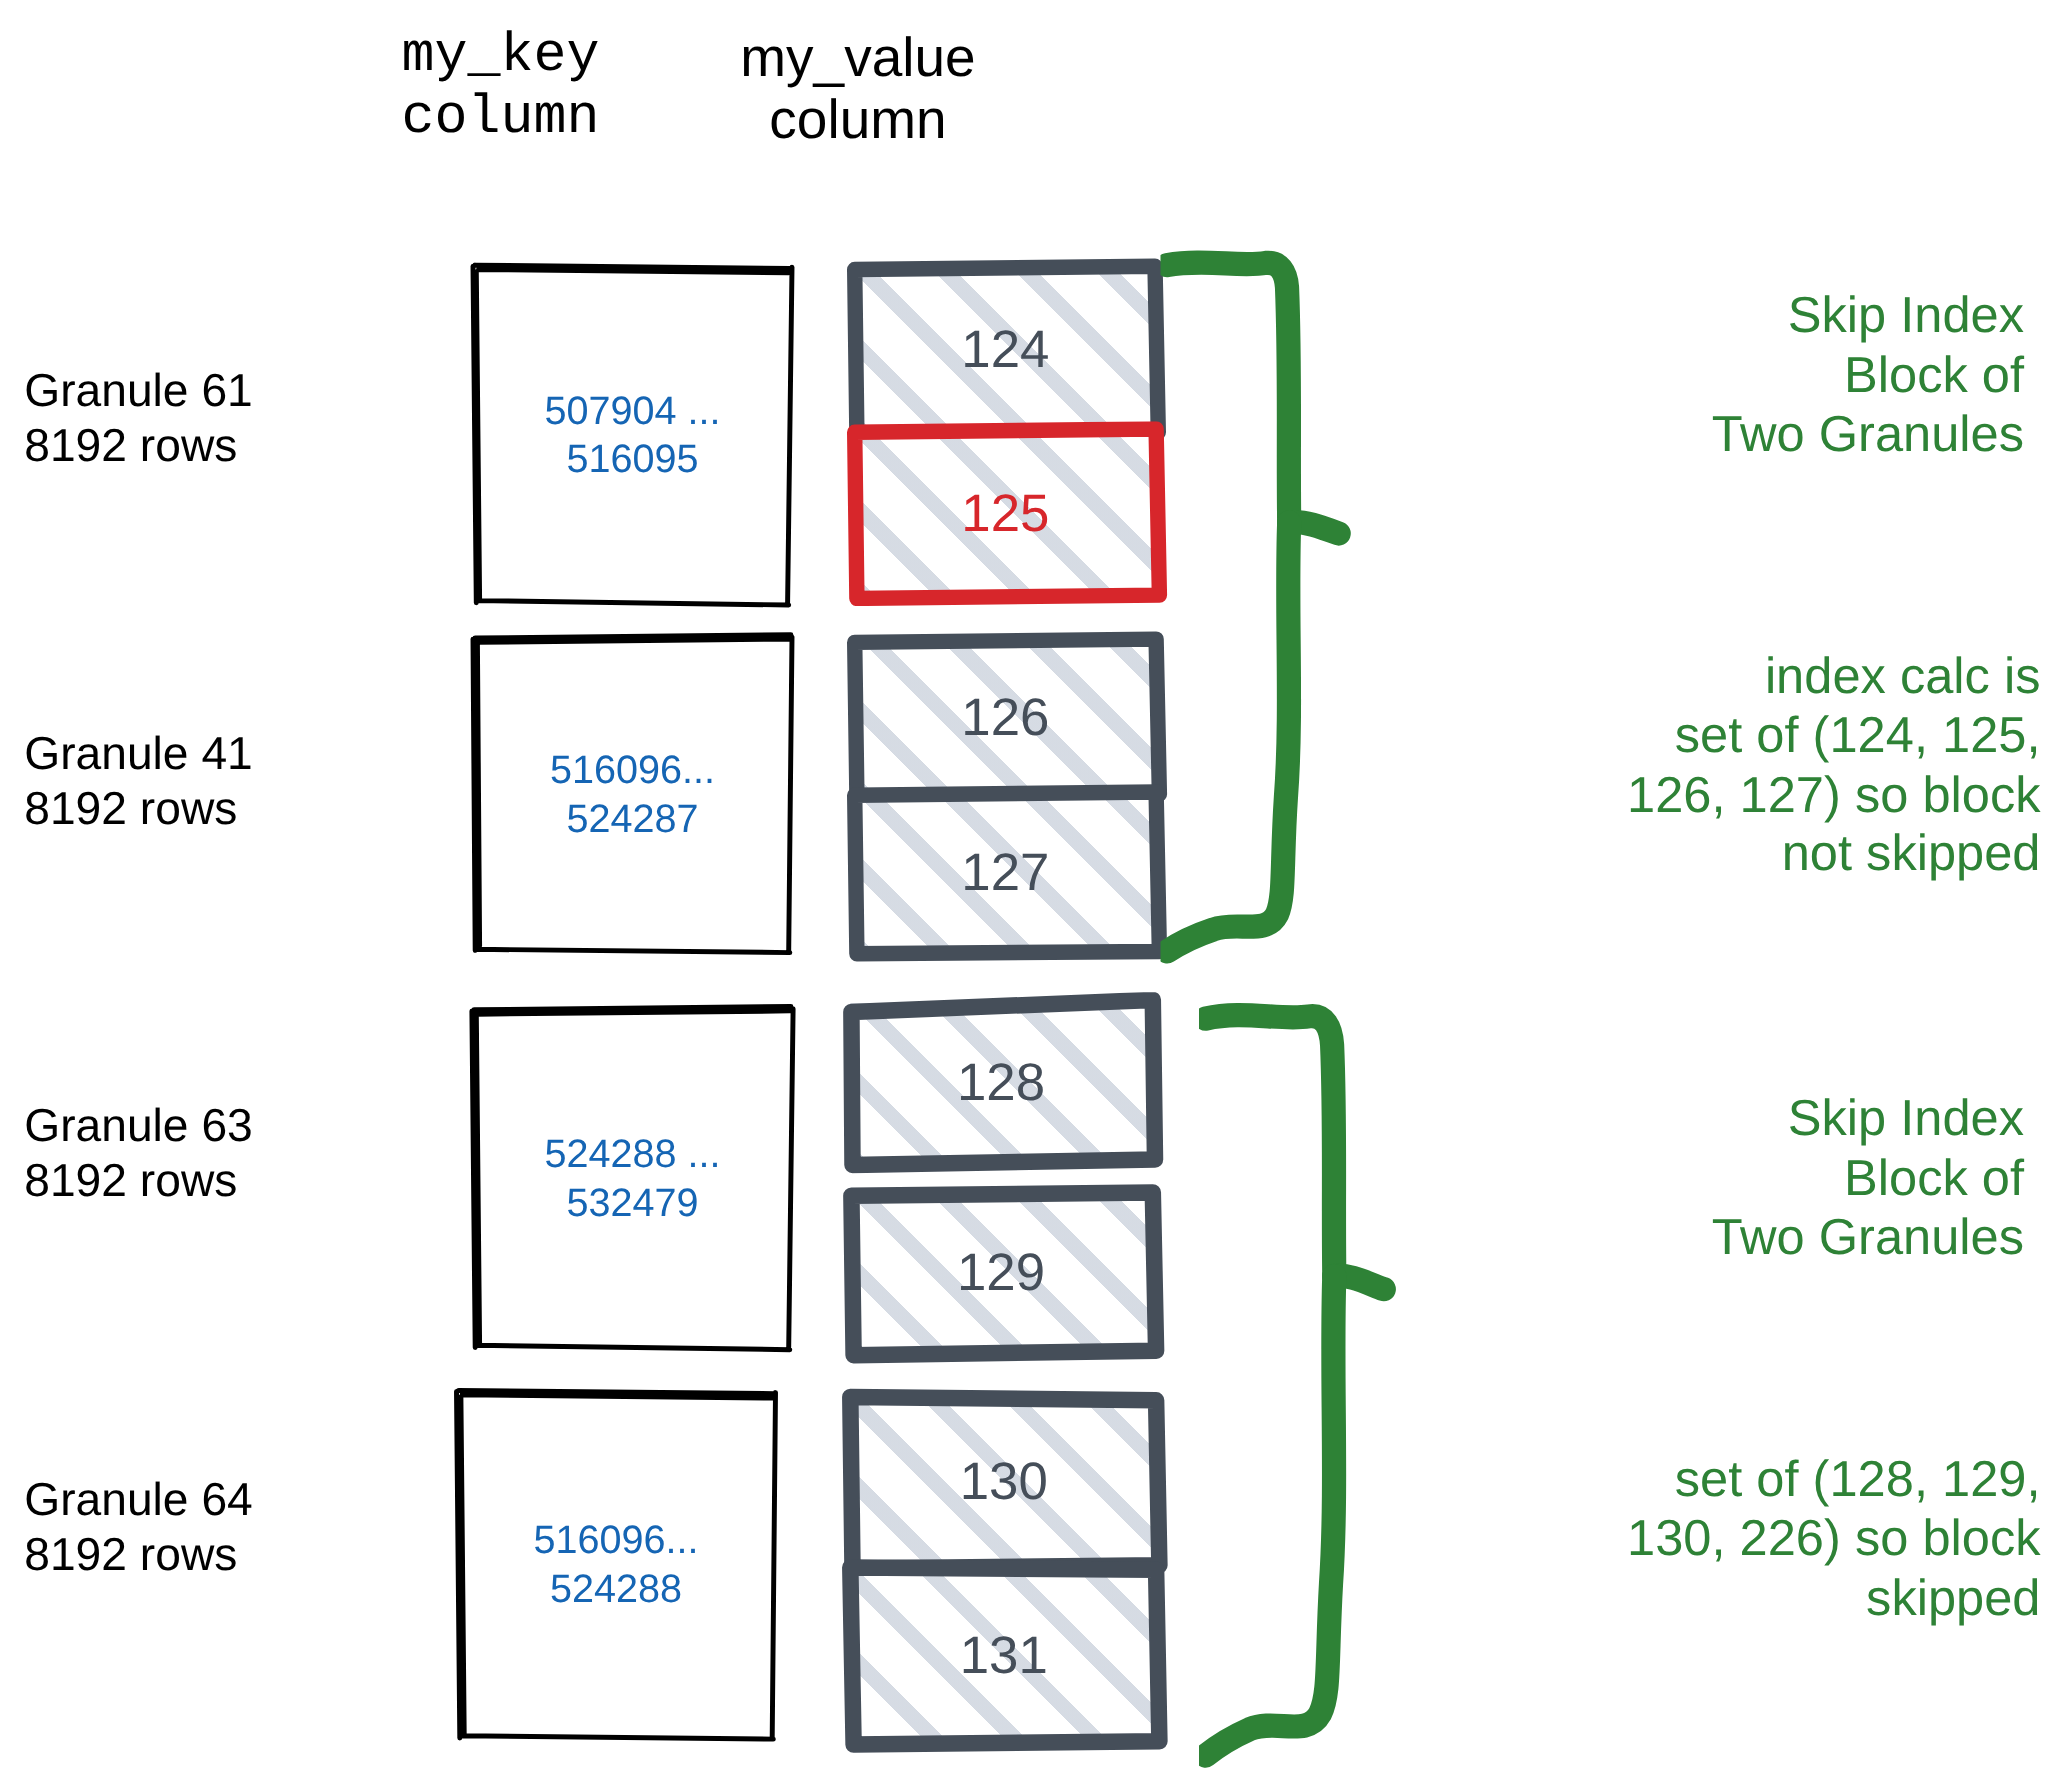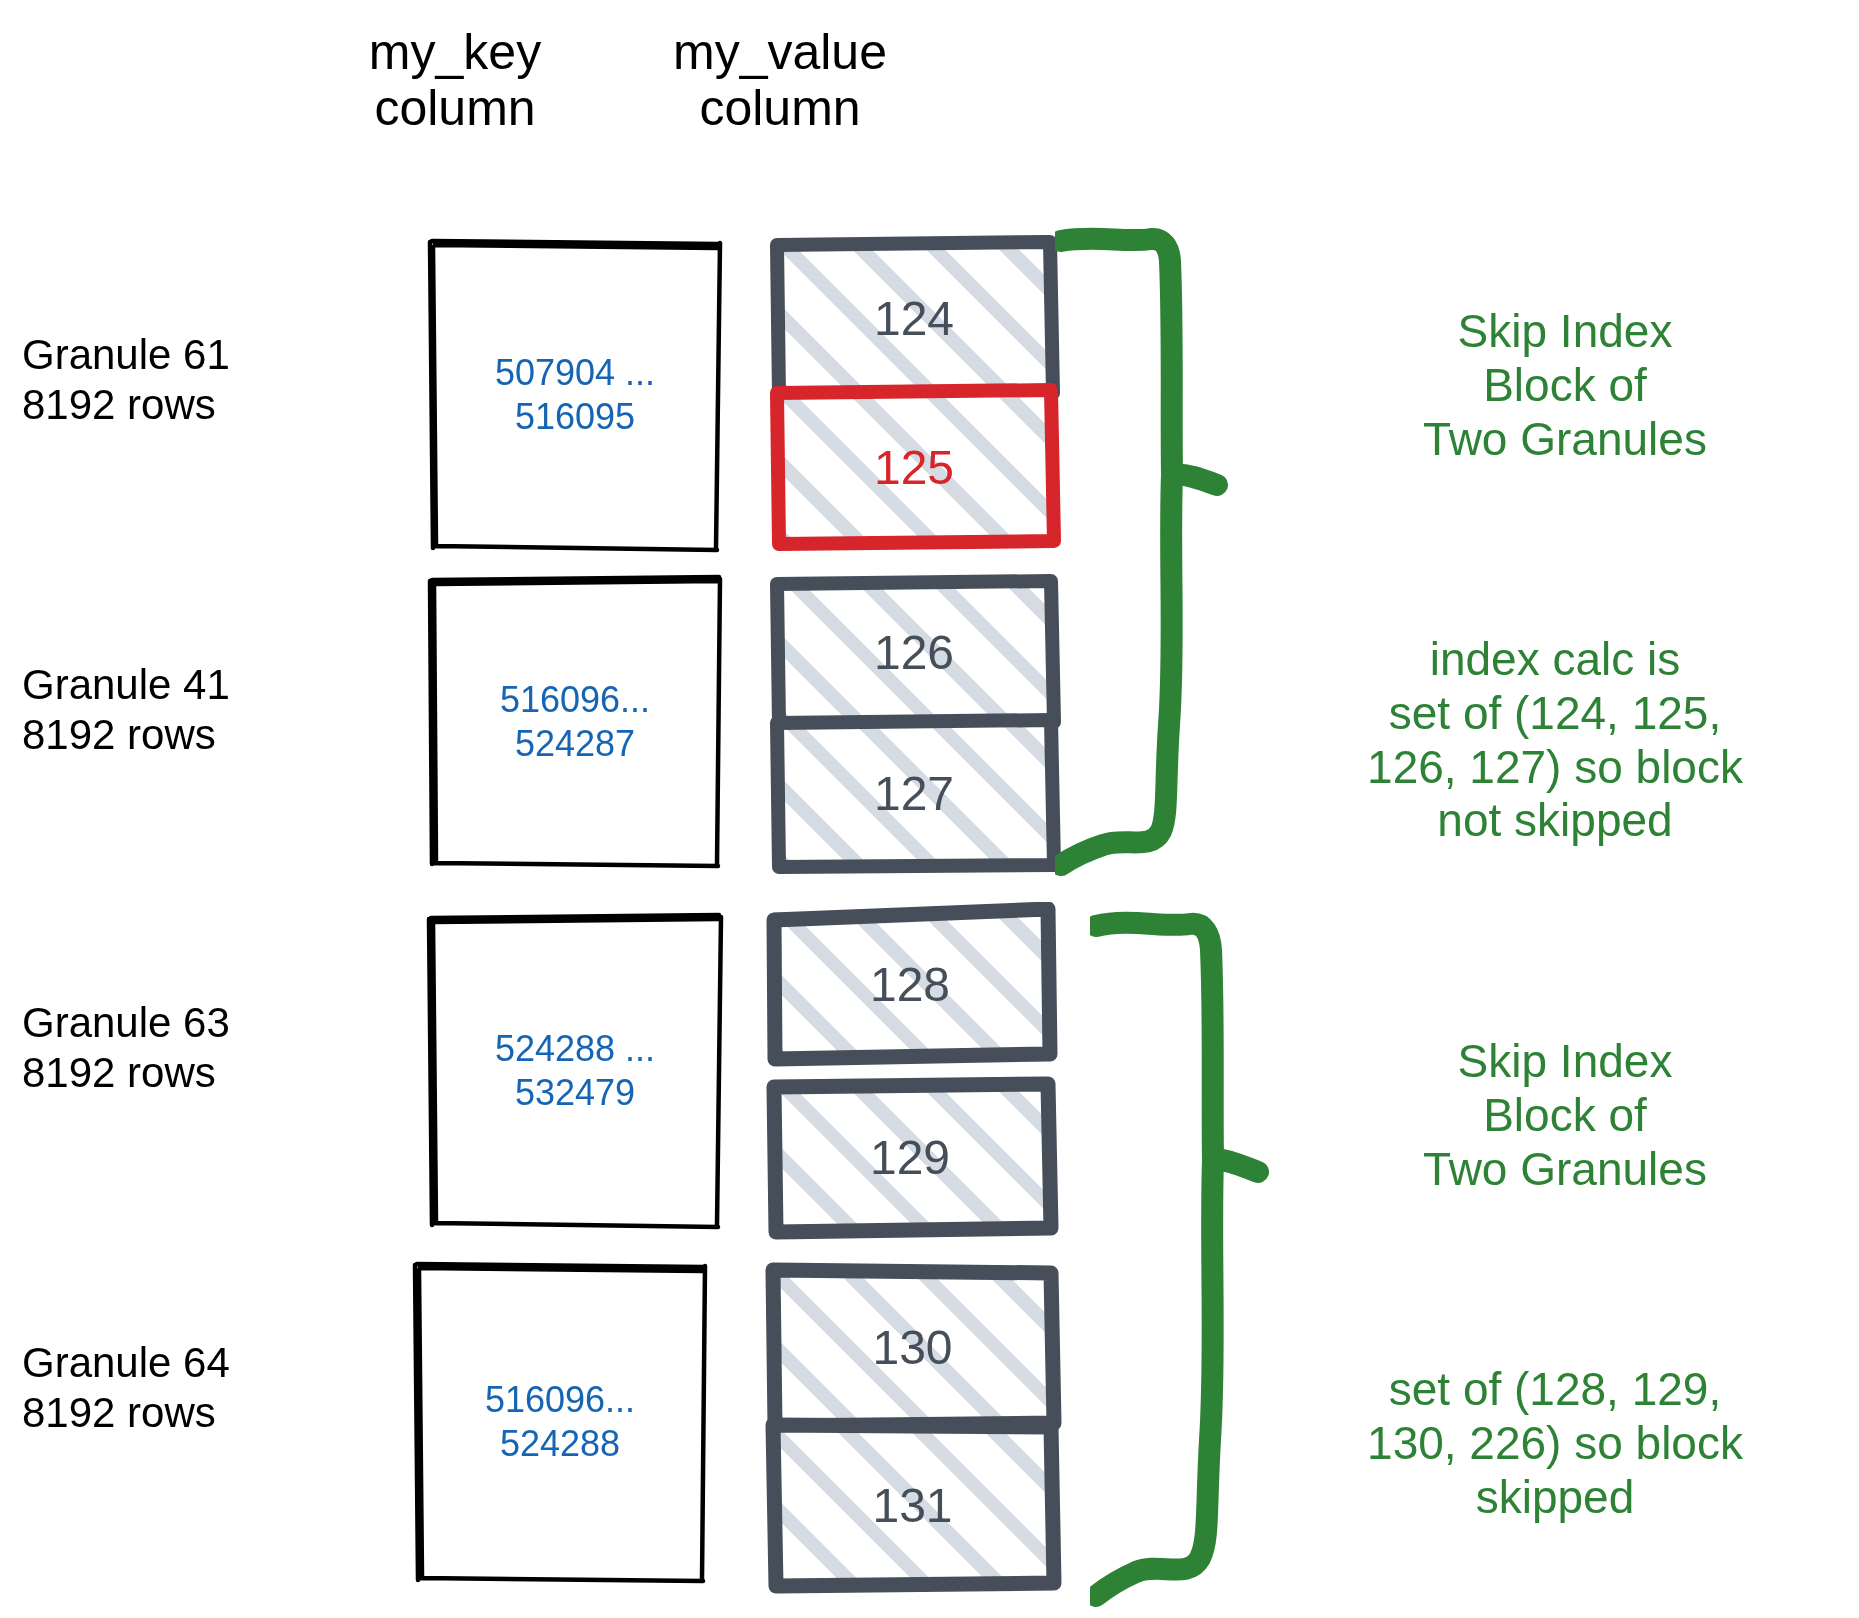--- a/index.html
+++ b/index.html
@@ -21,21 +21,21 @@
 
   
   .col-header {
     position: absolute;
     text-align: center;
     font-size: 50px;
     line-height: 1.12;
     color: #000000;
     white-space: pre-line;
   }
-  #hdr-key   { left: 300px; top: 24px; width: 310px; }
+  #hdr-key   { left: 300px; top: 24px; width: 310px; font-family: Liberation Mono, monospace; }
   #hdr-value { left: 625px; top: 24px; width: 310px; }
 
   
   .granule-label {
     position: absolute;
     left: 22px;
     width: 300px;
     font-size: 42px;
     line-height: 1.18;
     color: #000000;
@@ -100,23 +100,22 @@
     color: #454e59;
   }
   .val-text.highlight { color: #d7262b; }
 
   
   .note {
     position: absolute;
     color: #2e8236;
     font-size: 46px;
     line-height: 1.17;
-    text-align: center;
-    white-space: pre-line;
-    margin-top: 45px;
+    text-align: right;
+    white-space: pre-line;
   }
 
   .brace { position: absolute; pointer-events: none; }
 </style>
 </head>
 <body>
 
 <div id="canvas">
 
   <div class="col-header" id="hdr-key">my_key

